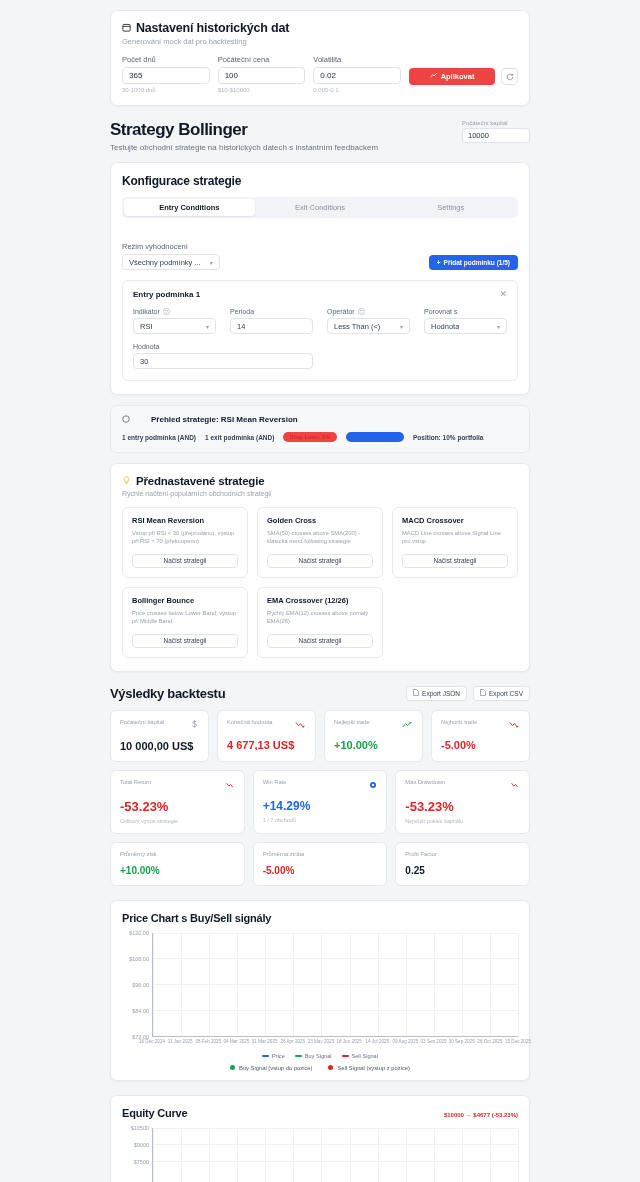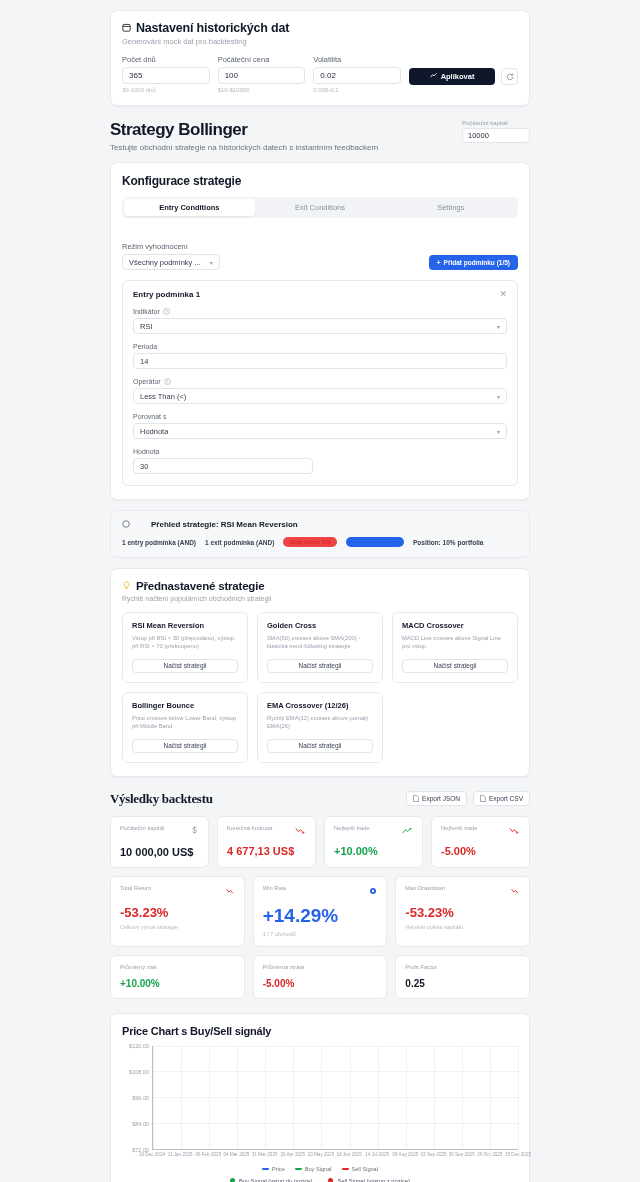--- a/index.html
+++ b/index.html
@@ -17,21 +17,21 @@
   .hist{padding:10px 11px 12px 11px;}
   .hist-title{display:flex;align-items:center;gap:5px;font-size:12.5px;font-weight:bold;letter-spacing:-.2px;}
   .hist-sub{font-size:7.5px;color:#9aa1ad;margin-top:2px;}
   .fields{display:flex;gap:8px;margin-top:9px;align-items:flex-start;}
   .fld{flex:1;}
   .fld-label{font-size:7.5px;color:#5b6472;margin-bottom:3px;}
   .inp{width:100%;height:17px;border:1px solid #dfe3ea;border-radius:4px;background:#fff;
        font-size:8px;color:#1f2937;padding:0 6px;display:flex;align-items:center;}
   .hint{font-size:6px;color:#b3b9c4;margin-top:3px;}
   .btnrow{display:flex;gap:6px;align-items:center;padding-top:13px;}
-  .btn-primary{background:#0f172a;color:#fff;border-radius:4px;height:17px;padding:0 18px;
+  .btn-primary{background:#ef4444;color:#fff;border-radius:4px;height:17px;padding:0 18px;
       display:flex;align-items:center;justify-content:center;gap:4px;font-size:7.5px;font-weight:bold;min-width:86px;}
   .btn-icon{width:17px;height:17px;border:1px solid #dfe3ea;border-radius:4px;background:#fff;
       display:flex;align-items:center;justify-content:center;color:#6b7280;font-size:8px;}
 
   
   .phead{display:flex;justify-content:space-between;align-items:flex-start;margin:14px 0 10px 0;}
   .ptitle{font-size:17px;font-weight:bold;letter-spacing:-.5px;}
   .psub{font-size:8px;color:#6b7280;margin-top:3px;}
   .cap-wrap{width:68px;}
   .cap-label{font-size:6px;color:#9aa1ad;text-align:left;margin-bottom:2px;}
@@ -47,21 +47,21 @@
   .cfgrow{display:flex;justify-content:space-between;align-items:flex-end;margin-top:24px;}
   .sel{height:16px;border:1px solid #dfe3ea;border-radius:4px;background:#fff;font-size:7.5px;
       color:#374151;padding:0 6px;display:flex;align-items:center;gap:9px;}
   .btn-add{background:#2563eb;color:#fff;border-radius:4px;height:15px;padding:0 8px;
       display:flex;align-items:center;gap:3px;font-size:6.5px;font-weight:bold;}
 
   .cond{border:1px solid #e7e9ee;border-radius:6px;padding:9px 10px 11px 10px;margin-top:10px;}
   .cond-head{display:flex;justify-content:space-between;align-items:center;}
   .cond-title{font-size:8px;font-weight:bold;}
   .x{color:#9aa1ad;font-size:9px;line-height:1;}
-  .grid2{display:grid;grid-template-columns:1fr;gap:9px 14px;margin-top:9px;}
+  .grid2{display:grid;grid-template-columns:1fr 1fr 1fr 1fr;gap:9px 14px;margin-top:9px;}
   .f-label{font-size:7px;color:#5b6472;margin-bottom:3px;display:flex;align-items:center;gap:3px;}
   .qm{width:7px;height:7px;border:1px solid #c4cad3;border-radius:50%;color:#aab1bb;
       font-size:5px;display:inline-flex;align-items:center;justify-content:center;}
   .ctl{height:16px;border:1px solid #dfe3ea;border-radius:4px;background:#fff;font-size:7.5px;
       color:#374151;padding:0 6px;display:flex;align-items:center;justify-content:space-between;}
   .ctl span.v{overflow:hidden;white-space:nowrap;}
   .caret{color:#9aa1ad;font-size:6px;}
   .half{width:calc(50% - 7px);margin-top:9px;}
 
   
@@ -78,21 +78,21 @@
   .preset-sub{font-size:7px;color:#9aa1ad;margin-top:3px;}
   .pgrid{display:grid;grid-template-columns:repeat(3,1fr);gap:9px;margin-top:10px;}
   .pcard{border:1px solid #e7e9ee;border-radius:6px;padding:8px 9px 9px 9px;}
   .pname{font-size:7.5px;font-weight:bold;color:#111827;}
   .pdesc{font-size:5.8px;color:#9aa1ad;margin-top:4px;line-height:1.45;min-height:15px;}
   .pbtn{margin-top:8px;height:14px;border:1px solid #dfe3ea;border-radius:4px;background:#fff;
       font-size:6.5px;color:#374151;display:flex;align-items:center;justify-content:center;}
 
   
   .res-head{display:flex;justify-content:space-between;align-items:center;margin:14px 0 9px 0;}
-  .res-title{font-size:13px;font-weight:bold;letter-spacing:-.3px;font-family:Liberation Serif, serif;}
+  .res-title{font-size:13px;font-weight:bold;letter-spacing:-.3px;}
   .exp-btns{display:flex;gap:6px;}
   .exp{height:15px;border:1px solid #dfe3ea;border-radius:4px;background:#fff;padding:0 6px;
       display:flex;align-items:center;gap:3px;font-size:6.5px;color:#374151;}
 
   .mgrid4{display:grid;grid-template-columns:repeat(4,1fr);gap:8px;}
   .mcard{background:#fff;border:1px solid #e7e9ee;border-radius:6px;padding:8px 9px 9px 9px;}
   .mtop{display:flex;justify-content:space-between;align-items:flex-start;}
   .mlabel{font-size:5.8px;color:#9aa1ad;}
   .mval{font-size:9px;font-weight:bold;margin-top:8px;}
   .mval.big{font-size:11px;}
@@ -413,21 +413,21 @@
     <div class="mcard">
       <div class="mtop">
         <div class="mlabel">Win Rate</div>
         <span>
           <svg width="8" height="8" viewBox="0 0 16 16">
                 <circle cx="8" cy="8" r="6" fill="#2563eb"></circle>
                 <circle cx="8" cy="8" r="2.3" fill="#fff"></circle>
               </svg>
         </span>
       </div>
-      <div class="mval blue" style="font-size:19px">+14.29%</div>
+      <div class="mval blue" style="font-size:12px">+14.29%</div>
       <div class="msub">1 / 7 obchodů</div>
     </div>
     <div class="mcard">
       <div class="mtop">
         <div class="mlabel">Max Drawdown</div>
         <span>
           <svg width="9" height="7" viewBox="0 0 16 12">
                 <path d="M1 2 L5 7 L8 4 L12 9" fill="none" stroke="#dc2626" stroke-width="1.6"></path>
               </svg>
         </span>

